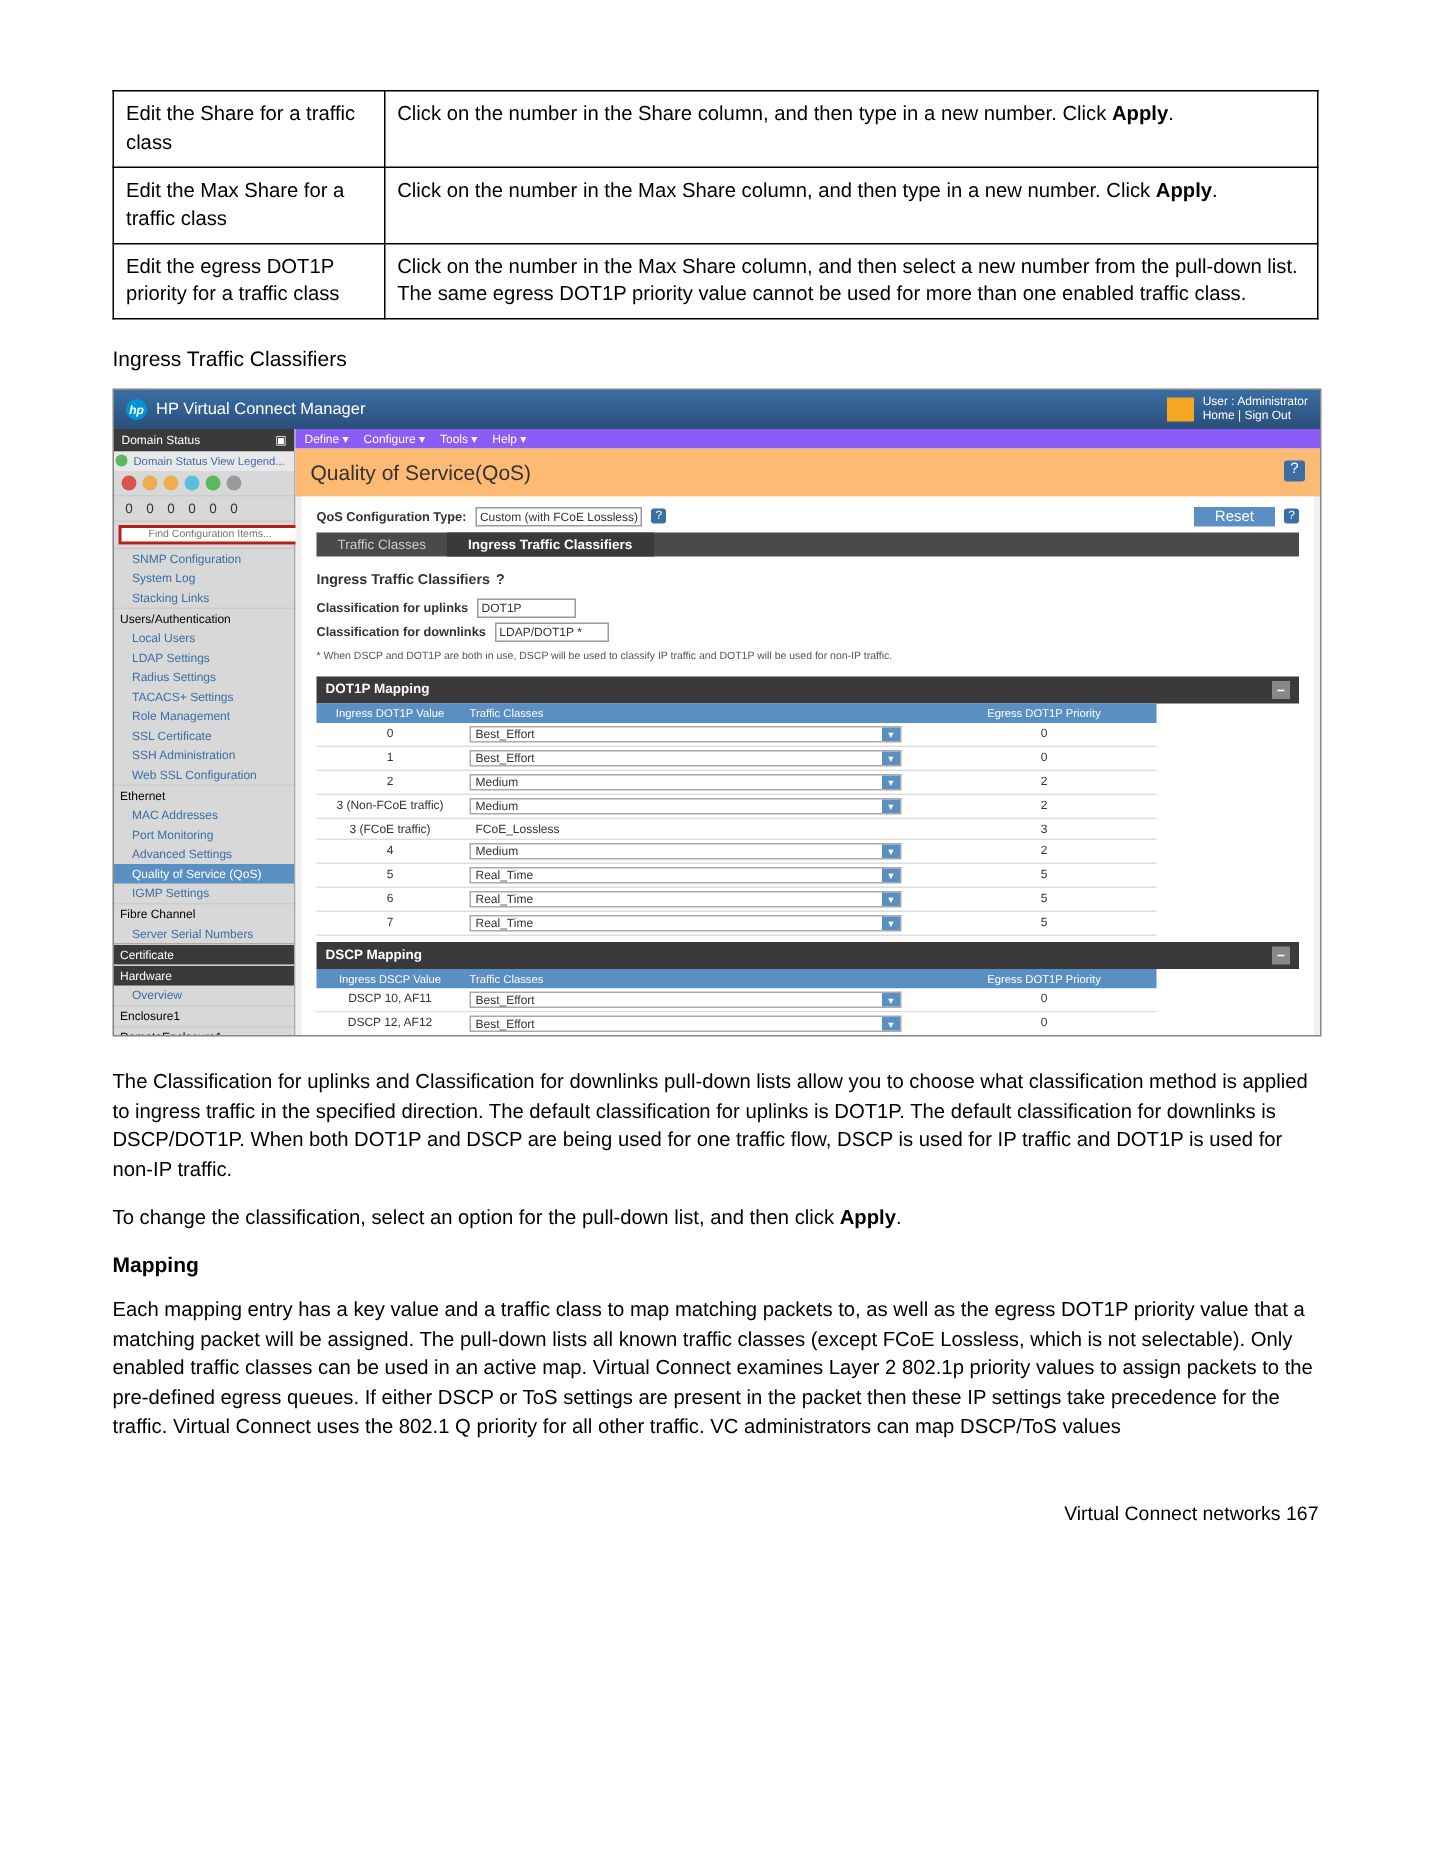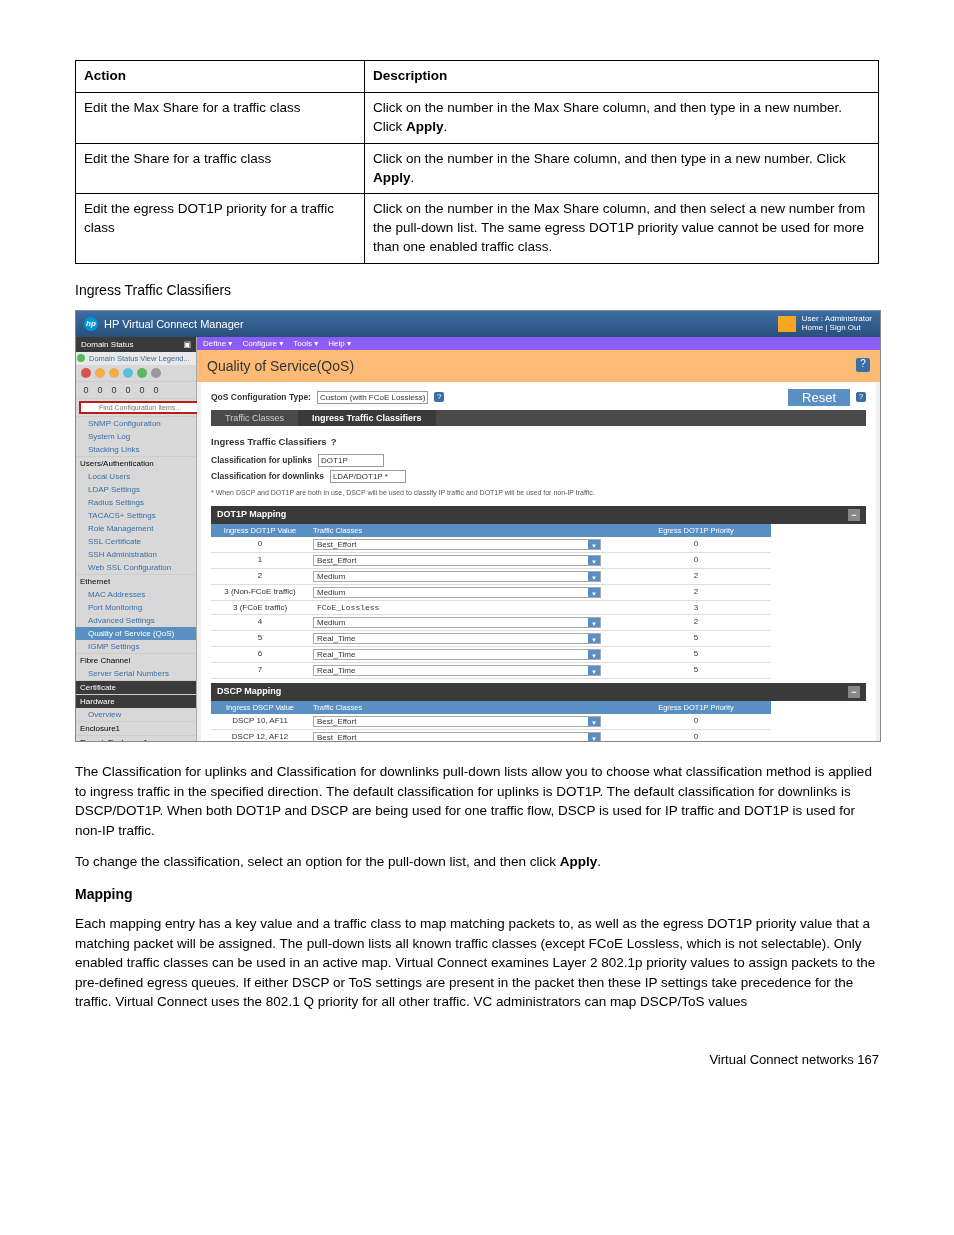--- a/index.html
+++ b/index.html
@@ -134,21 +134,21 @@
   .ss-content {
     flex: 1; padding: 4px 10px; overflow: hidden;
     background: #fff; margin: 0 4px;
   }
   .ss-row { display: flex; align-items: center; gap: 6px; margin: 3px 0; font-size: 8.5px; }
   .ss-row .lbl { font-weight: bold; }
   .ss-row select, .ss-row .select {
     font-size: 8px; padding: 1px 2px; border: 1px solid #999;
     background: #fff;
   }
-  .ss-row .reset { background: #5a8fc4; color: #fff; padding: 1px 14px; font-size: 13px; margin-left: auto; }
+  .ss-row .reset { background: #5a8fc4; color: #fff; padding: 1px 14px; font-size: 10px; margin-left: auto; }
   .ss-row .info { width:10px;height:10px;background:#3a6ea5;color:#fff;text-align:center;font-size:8px;border-radius:2px; }
   .ss-tabrow {
     background: #4a4a4a; display: flex; margin: 4px 0 6px 0;
   }
   .ss-tabrow .tab {
     padding: 3px 14px; font-size: 9px; color: #ccc;
   }
   .ss-tabrow .tab.active {
     background: #3a3a3a; color: #fff; font-weight: bold;
   }
@@ -185,49 +185,45 @@
   .ss-map-tbl .c2 .sel {
     display: inline-block; border: 1px solid #aaa;
     padding: 0 3px; font-size: 8px; width: 280px;
     position: relative;
   }
   .ss-map-tbl .c2 .sel .arrow {
     position: absolute; right: 0; top: 0; bottom: 0;
     width: 12px; background: #5a8fc4; color: #fff;
     text-align: center; font-size: 7px; line-height: 11px;
   }
-  .ss-map-tbl .c2 .static { padding-left: 4px; font-family: Liberation Mono, monospace; }
+  .ss-map-tbl .c2 .static { padding-left: 4px; }
   .ss-map-tbl .c3 { width: 110px; text-align: center; }
   .body-text {
     font-size: 13.5px; line-height: 1.45;
     margin: 12px 0;
   }
   .body-text strong { font-weight: bold; }
   .heading { font-weight: bold; font-size: 14px; margin: 14px 0 4px 0; }
   .footer {
     text-align: right; font-size: 13px;
     margin-top: 40px; color: #000;
   }
 </style>
 </head>
 <body>
 
 <table class="action-table">
   <tbody>
-      <tr>
-    <th class="col-action">Action</th>
-    <th>Description</th>
+  <tr>
+    <td>Edit the Share for a traffic class</td>
+    <td><span>Click on the number in the Share column, and then type in a new number. Click </span><strong>Apply</strong><span>.</span></td>
   </tr>
   <tr>
     <td>Edit the Max Share for a traffic class</td>
     <td><span>Click on the number in the Max Share column, and then type in a new number. Click </span><strong>Apply</strong><span>.</span></td>
-  </tr>
-  <tr>
-    <td>Edit the Share for a traffic class</td>
-    <td><span>Click on the number in the Share column, and then type in a new number. Click </span><strong>Apply</strong><span>.</span></td>
   </tr>
   <tr>
     <td>Edit the egress DOT1P priority for a traffic class</td>
     <td><span>Click on the number in the Max Share column, and then select a new number from the pull-down list. The same egress DOT1P priority value cannot be used for more than one enabled traffic class.</span></td>
   </tr>
 </tbody>
   </table>
 
 <div class="section-title">Ingress Traffic Classifiers</div>
 

